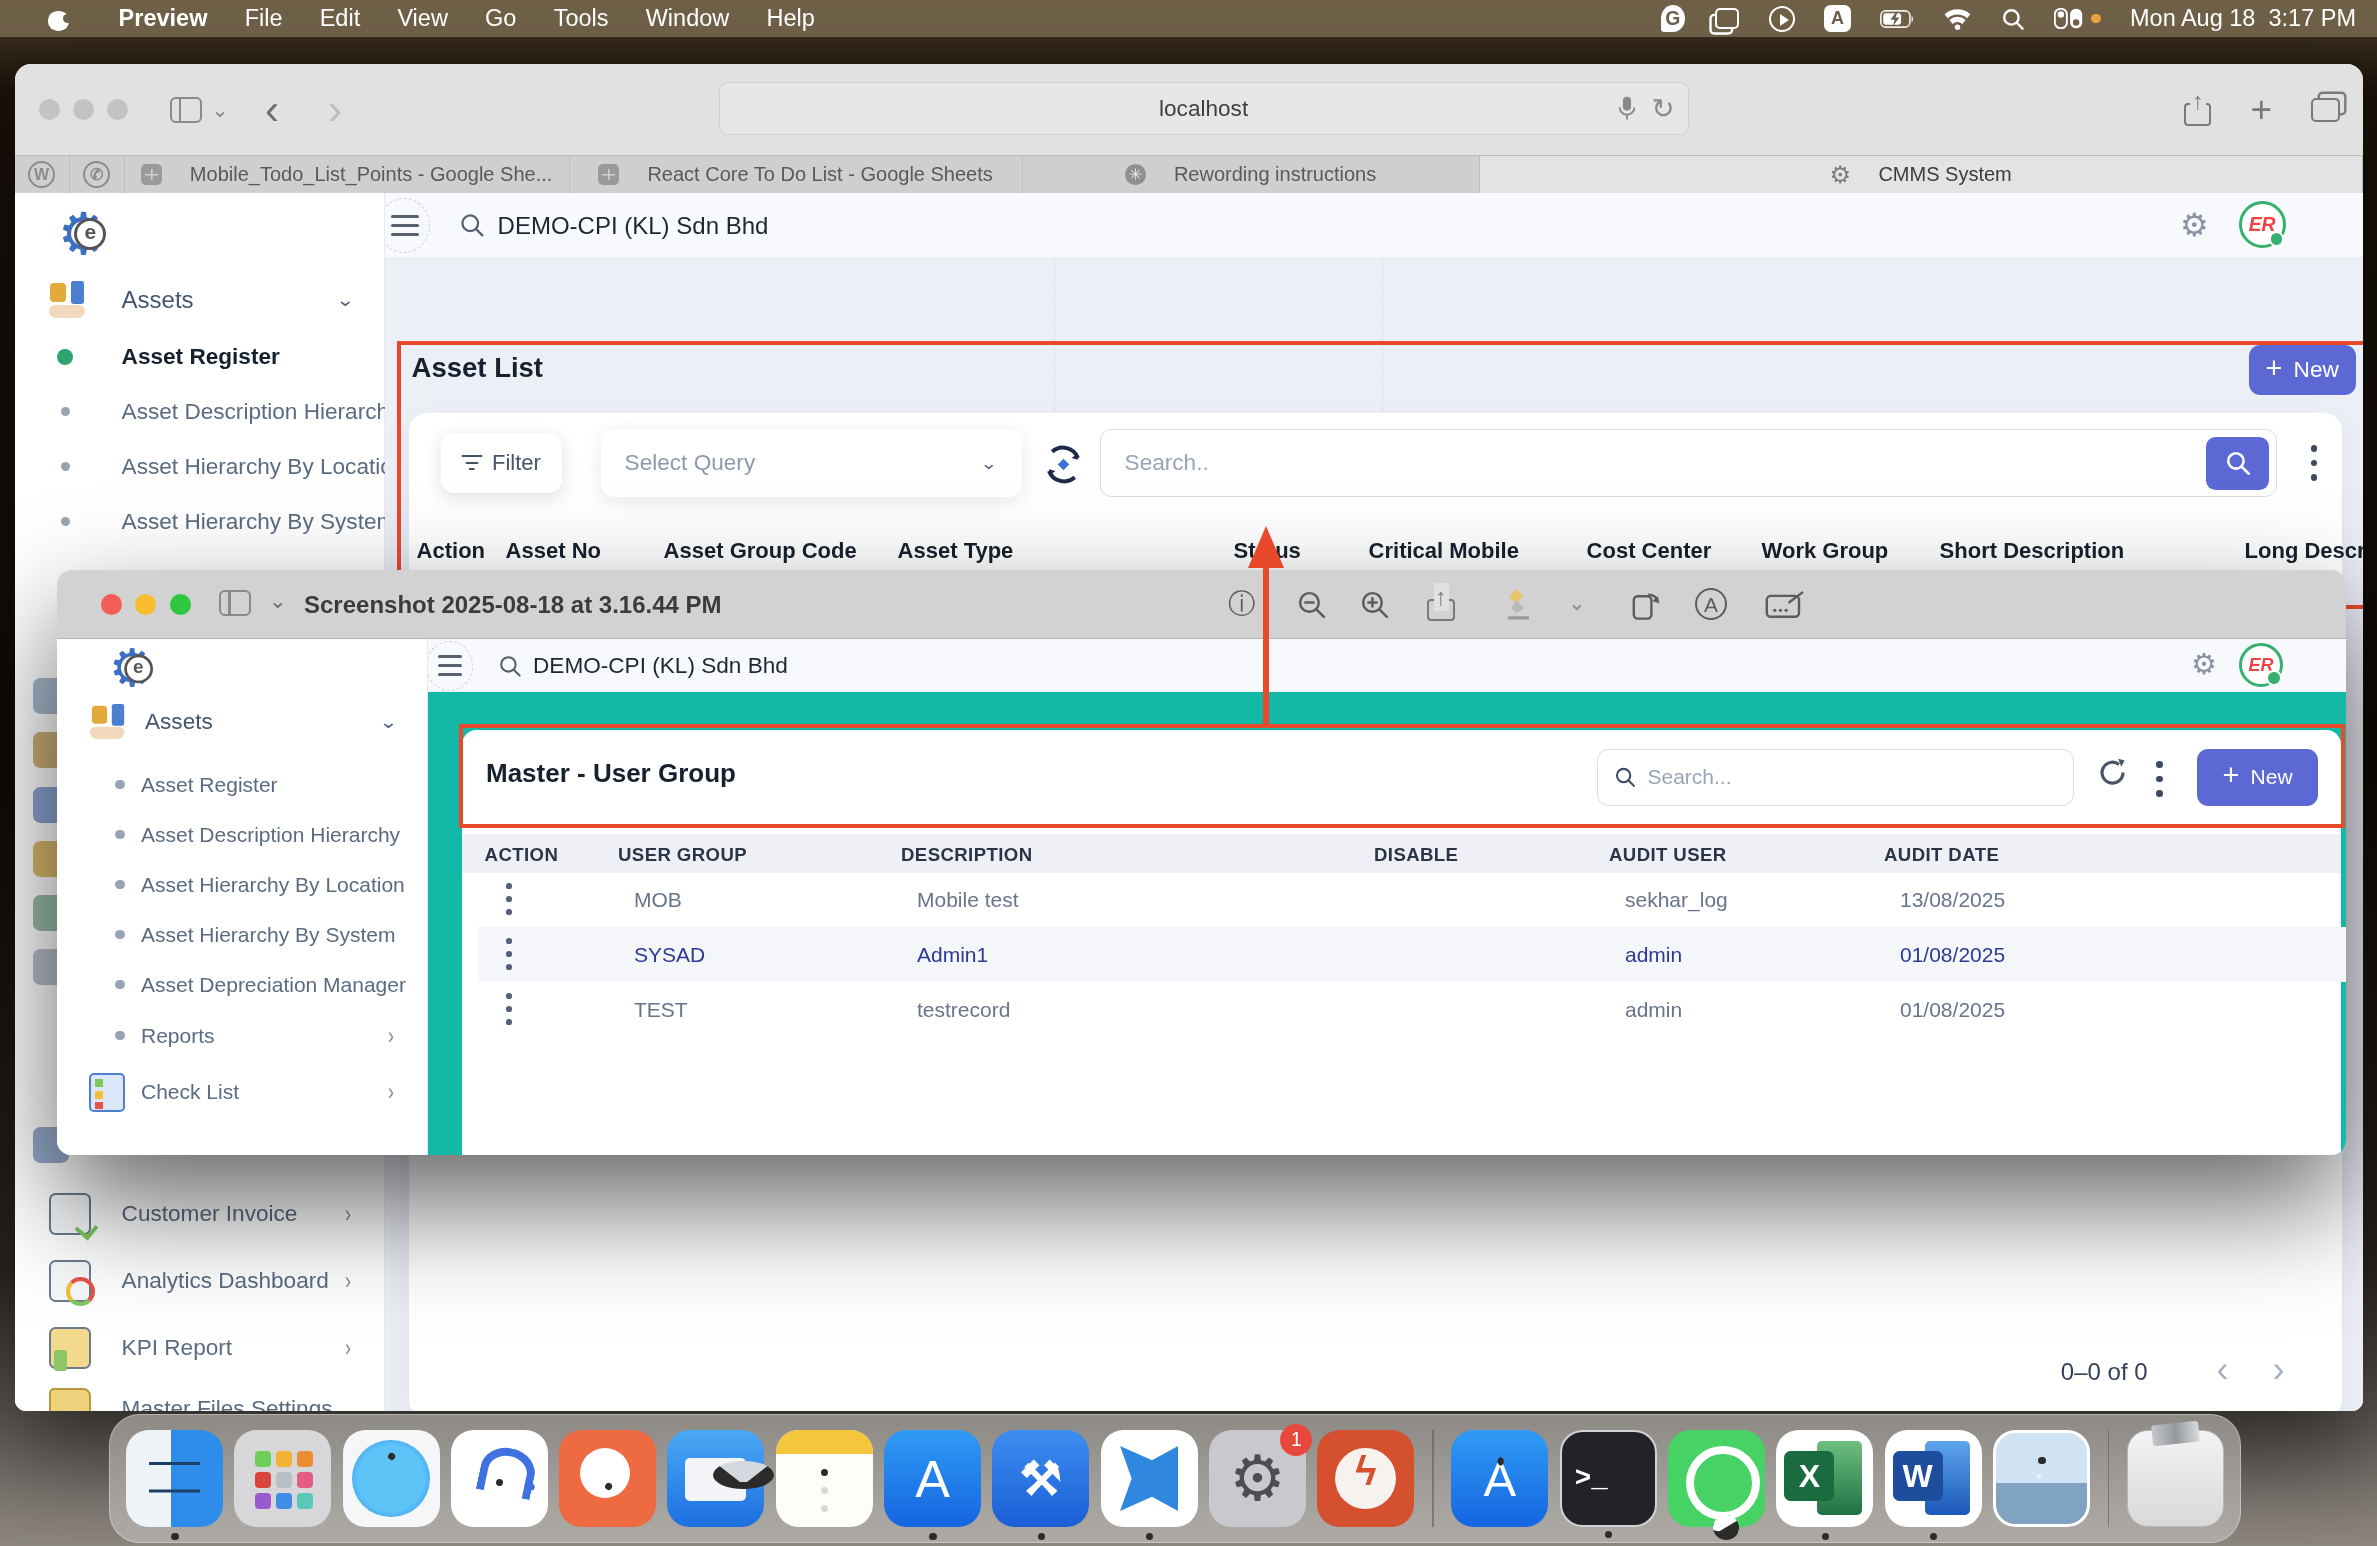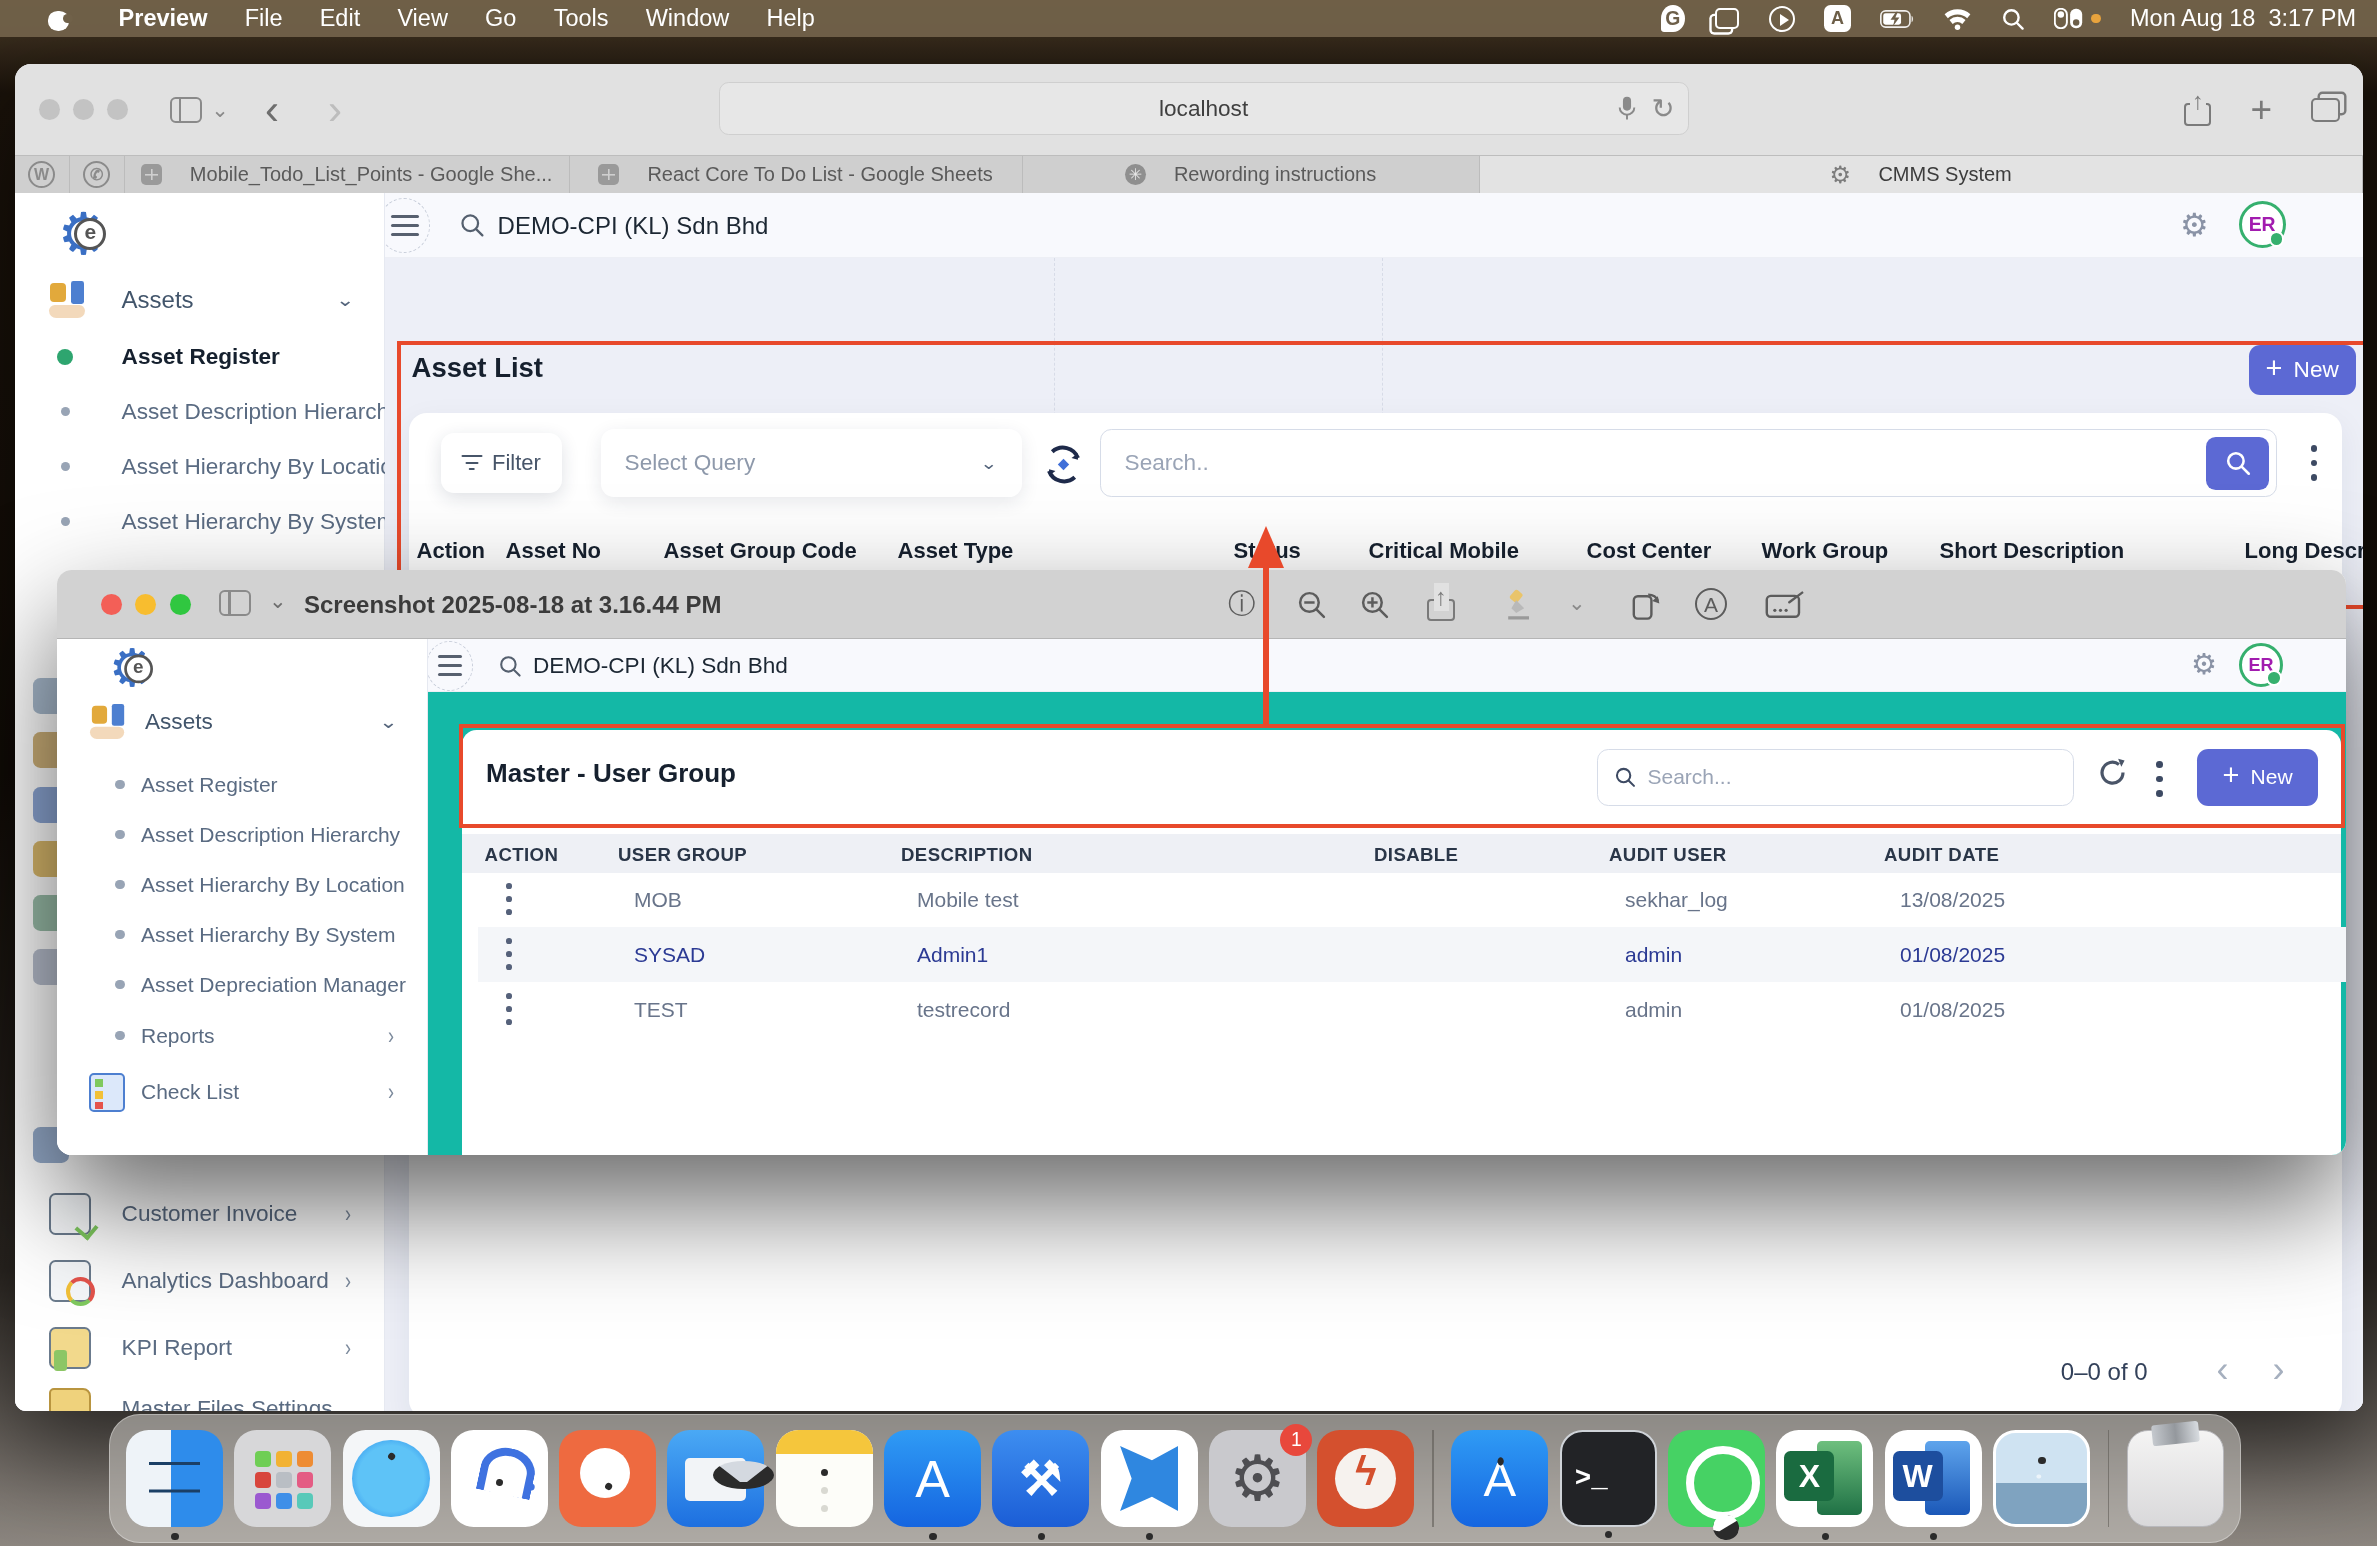--- a/index.html
+++ b/index.html
@@ -99,21 +99,21 @@
 
   .main { position:absolute; left:370px; top:0; right:0; bottom:0; overflow:hidden; }
   .app-header { position:absolute; left:0; top:0; right:0; height:65px; background:#f8f9fd; border-bottom:0.8px solid #edeff5; }
   .hamb { position:absolute; width:27.5px; height:21px; }
   .hamb i { position:absolute; left:0; right:0; height:3.2px; background:#57606f; border-radius:1.6px; }
   .hamb i:nth-child(1){top:0} .hamb i:nth-child(2){top:9px} .hamb i:nth-child(3){bottom:0}
   .dring { position:absolute; border:1.6px dashed #c7cdd9; border-radius:50%; }
   .mag { flex:none; }
   .company { position:absolute; font-size:24px; color:#1c2733; }
   .gear-i { position:absolute; color:#8a93a6; font-size:32px; }
-  .avatar { position:absolute; width:47px; height:47px; border-radius:50%; background:#fff; border:3.2px solid #36b06e; color:#a21caf; font-weight:bold; font-size:19.4px; display:flex; align-items:center; justify-content:center; }
+  .avatar { position:absolute; width:47px; height:47px; border-radius:50%; background:#fff; border:3.2px solid #36b06e; color:#ef4444; font-weight:bold; font-size:19.4px; display:flex; align-items:center; justify-content:center;font-style:italic; }
   .avatar::after { content:""; position:absolute; right:-1.6px; bottom:-1.6px; width:11.3px; height:11.3px; background:#36b06e; border:2.4px solid #fff; border-radius:50%; }
 
   .content { position:absolute; left:0; top:65px; right:0; bottom:0; background:#edeff7; overflow:hidden; }
   .vguide { position:absolute; border-left:1.6px dashed #c3c9d8; opacity:.5; }
   .redbox { position:absolute; border:4px solid #e8492b; z-index:6; pointer-events:none; }
   .al-title { position:absolute; left:27px; top:94px; font-size:27.5px; font-weight:bold; color:#16202e; z-index:7;}
   .btn-new { position:absolute; display:flex; align-items:center; justify-content:center; gap:11.3px;
     background:#5c69d4; color:#fff; border-radius:11.3px; font-size:22.6px; z-index:7;}
   .btn-new .pl { font-size:29px; font-weight:300; margin-top:-2.4px;}
   .card { position:absolute; left:24px; top:155px; width:1933px; height:1005px; background:#fff; border-radius:18px;

